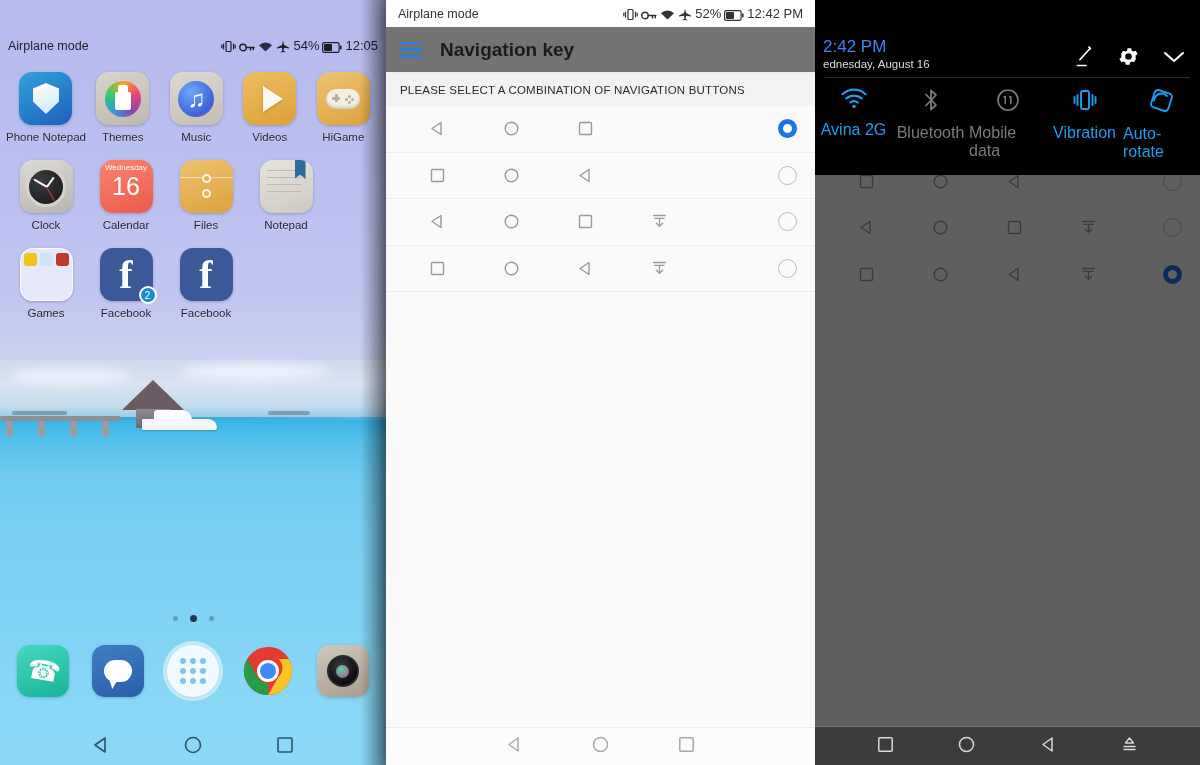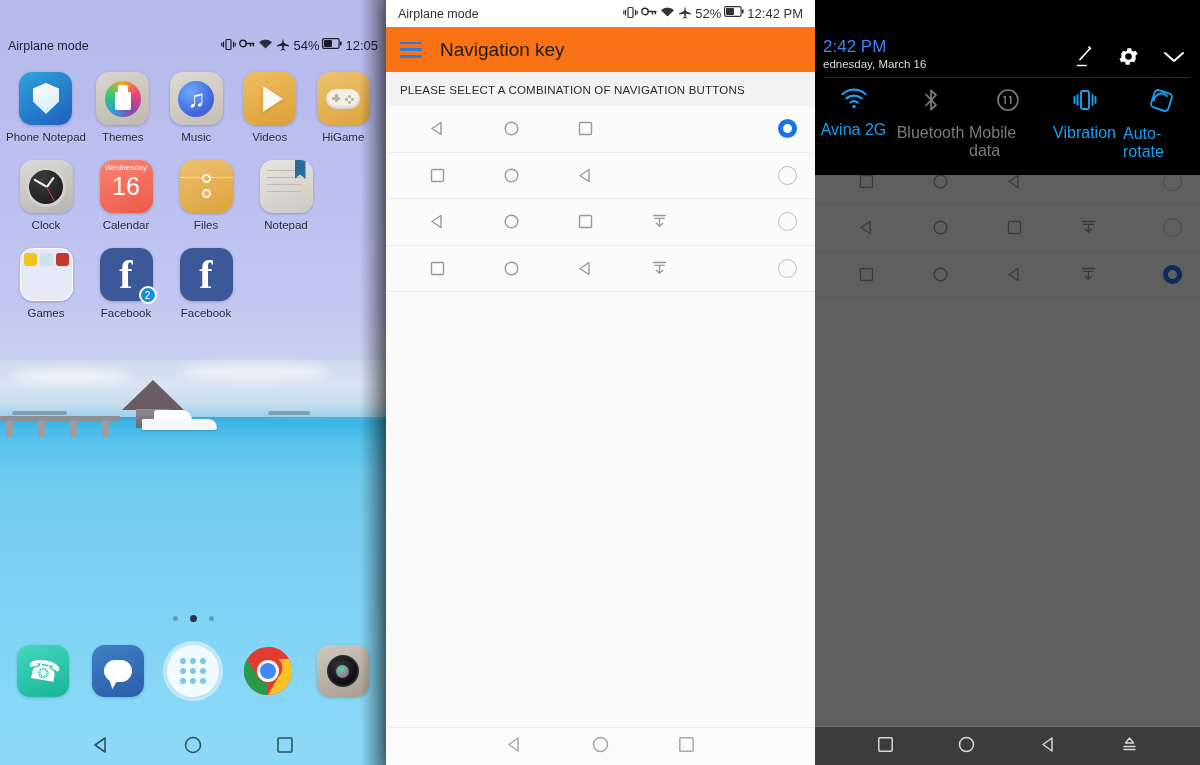--- a/index.html
+++ b/index.html
@@ -39,21 +39,21 @@
   .wp-boat { position:absolute; left:142px; top:408px; width:75px; height:22px;}
   .wp-boat .hull { position:absolute; left:0; bottom:0; width:75px; height:11px; background:#f4f6f8;
      border-radius:2px 22px 6px 4px; box-shadow:0 1px 2px rgba(0,0,0,.2);}
   .wp-boat .cab { position:absolute; left:12px; bottom:9px; width:38px; height:11px; background:#fbfdfe;
      border-radius:3px 10px 0 0;}
 
   .statusbar-home {
     position:absolute; left:0; top:33px; width:386px; height:25px;
     display:flex; align-items:center; padding:0 8px; color:#1c1c2b; font-size:12.5px;
   }
-  .sb-right { margin-left:auto; display:flex; align-items:flex-start; gap:3px; font-size:13px; }
+  .sb-right { margin-left:auto; display:flex; align-items:flex-end; gap:3px; font-size:13px; }
   .sb-icon { display:inline-flex; align-items:center; }
 
   .grid-apps { position:absolute; left:0; top:72px; width:386px; }
   .app-row { display:flex; padding:0 6px; margin-bottom:17px; }
   .app-cell { width:80px; display:flex; flex-direction:column; align-items:center; }
   .app-icon { width:53px; height:53px; border-radius:13px; position:relative;
      box-shadow:0 1px 3px rgba(40,40,70,.28); display:flex; align-items:center; justify-content:center;
      overflow:hidden; }
   .app-label { margin-top:6px; font-size:11.5px; color:#26263a; white-space:nowrap; text-shadow:0 1px 1px rgba(255,255,255,.35);}
 
@@ -134,22 +134,22 @@
   .nv{opacity:.85;}
 
   .edge-shade{position:absolute;right:0;top:0;width:26px;height:765px;
      background:linear-gradient(to right,rgba(0,0,0,0),rgba(0,0,0,.42));}
 
   
   .panel-nav{position:absolute;left:386px;top:0;width:429px;height:765px;background:#fafafa;
      box-shadow:0 0 18px rgba(0,0,0,.45);}
   .statusbar-nav{height:27px;display:flex;align-items:center;padding:0 12px;background:#fff;
      color:#333;font-size:12.5px;}
-  .appbar{height:46px;background:#f97316;display:flex;align-items:center;padding:0 14px;gap:18px;
-     border-bottom:1px solid #ececec;}
+  .appbar{height:46px;background:#737373;display:flex;align-items:center;padding:0 14px;gap:18px;
+     border-bottom:1px solid #ececec;font-weight:bold;}
   .hamb{width:22px;height:16px;display:flex;flex-direction:column;justify-content:space-between;}
   .hamb i{height:2.5px;background:#2b7de0;border-radius:1px;}
   .appbar-title{font-size:19px;color:#1b1b1b;}
   .section-head{height:33px;background:#f2f2f2;display:flex;align-items:center;padding:0 14px;
      font-size:11.5px;color:#2c2c2c;letter-spacing:.2px;}
   .opt-row{height:46.5px;display:flex;align-items:center;padding:0 14px;border-bottom:1px solid #ededed;
      background:#fafafa;}
   .opt-keys{display:flex;align-items:center;flex:1;}
   .opt-keys .slot{width:74px;display:flex;justify-content:center;align-items:center;}
   .radio{width:19px;height:19px;border-radius:50%;border:1.6px solid #bdbdbd;background:#fafafa;margin-right:4px;}
@@ -697,21 +697,21 @@
         <span class="radio sel"></span>
       </div>
     </div>
 
     <div class="qs-dim"></div>
     <div class="statusbar-qs"></div>
 
     <div class="qs-panel">
       <div class="qs-head">
         <div class="qs-time">2:42 PM</div>
-        <div class="qs-date">ednesday, March 16</div>
+        <div class="qs-date">ednesday, August 16</div>
         <div class="qs-head-ic">
           <span>
             <svg width="22" height="22" viewBox="0 0 22 22">
                 <path d="M17 2.5 L7 13.5 M4.5 19.5 H13" stroke="#fff" stroke-width="1.7" fill="none" stroke-linecap="round"></path>
                 <path d="M16 1.2 L17.4 2.6" stroke="#fff" stroke-width="1.7" stroke-linecap="round"></path>
               </svg>
           </span>
           <span>
             <svg width="23" height="23" viewBox="0 0 24 24">
                 <path fill="#fff" d="M19.4 13a7.8 7.8 0 0 0 0-2l2.1-1.6-2-3.5-2.5 1a7.6 7.6 0 0 0-1.7-1l-.4-2.6h-4l-.4 2.6c-.6.2-1.2.6-1.7 1l-2.5-1-2 3.5L4.6 11a7.8 7.8 0 0 0 0 2l-2.1 1.6 2 3.5 2.5-1c.5.4 1.1.8 1.7 1l.4 2.6h4l.4-2.6c.6-.2 1.2-.6 1.7-1l2.5 1 2-3.5z"></path>

